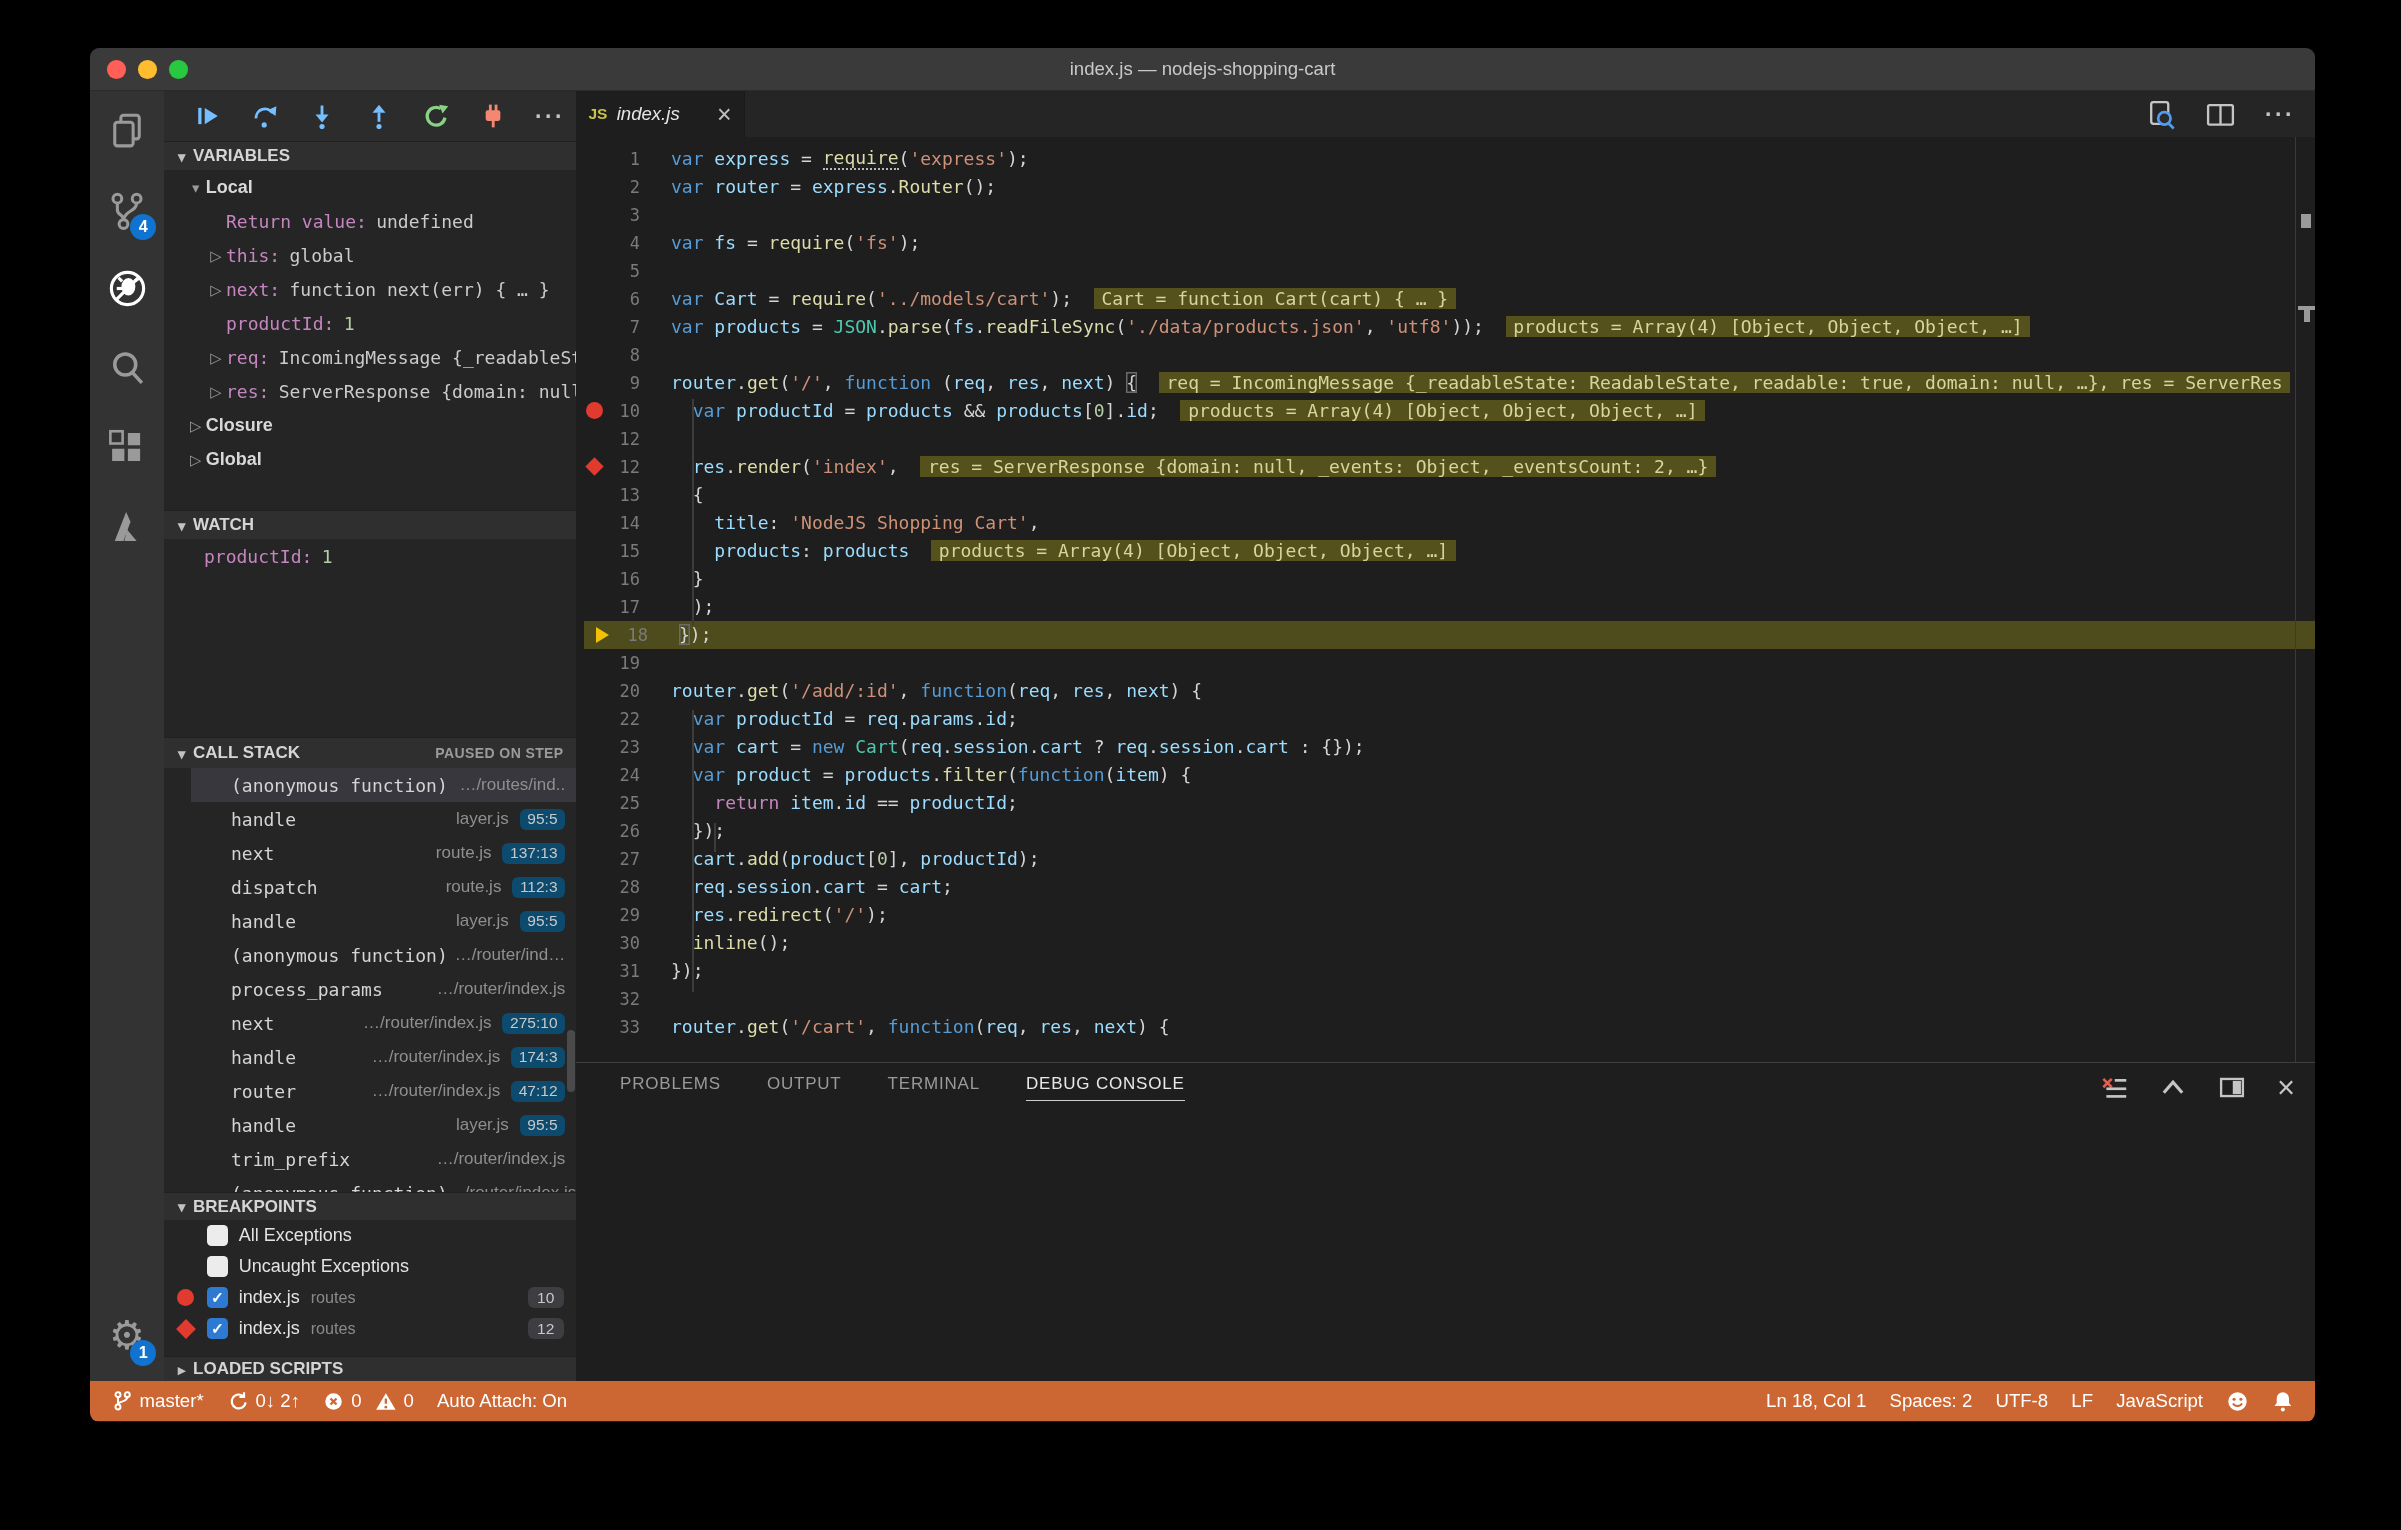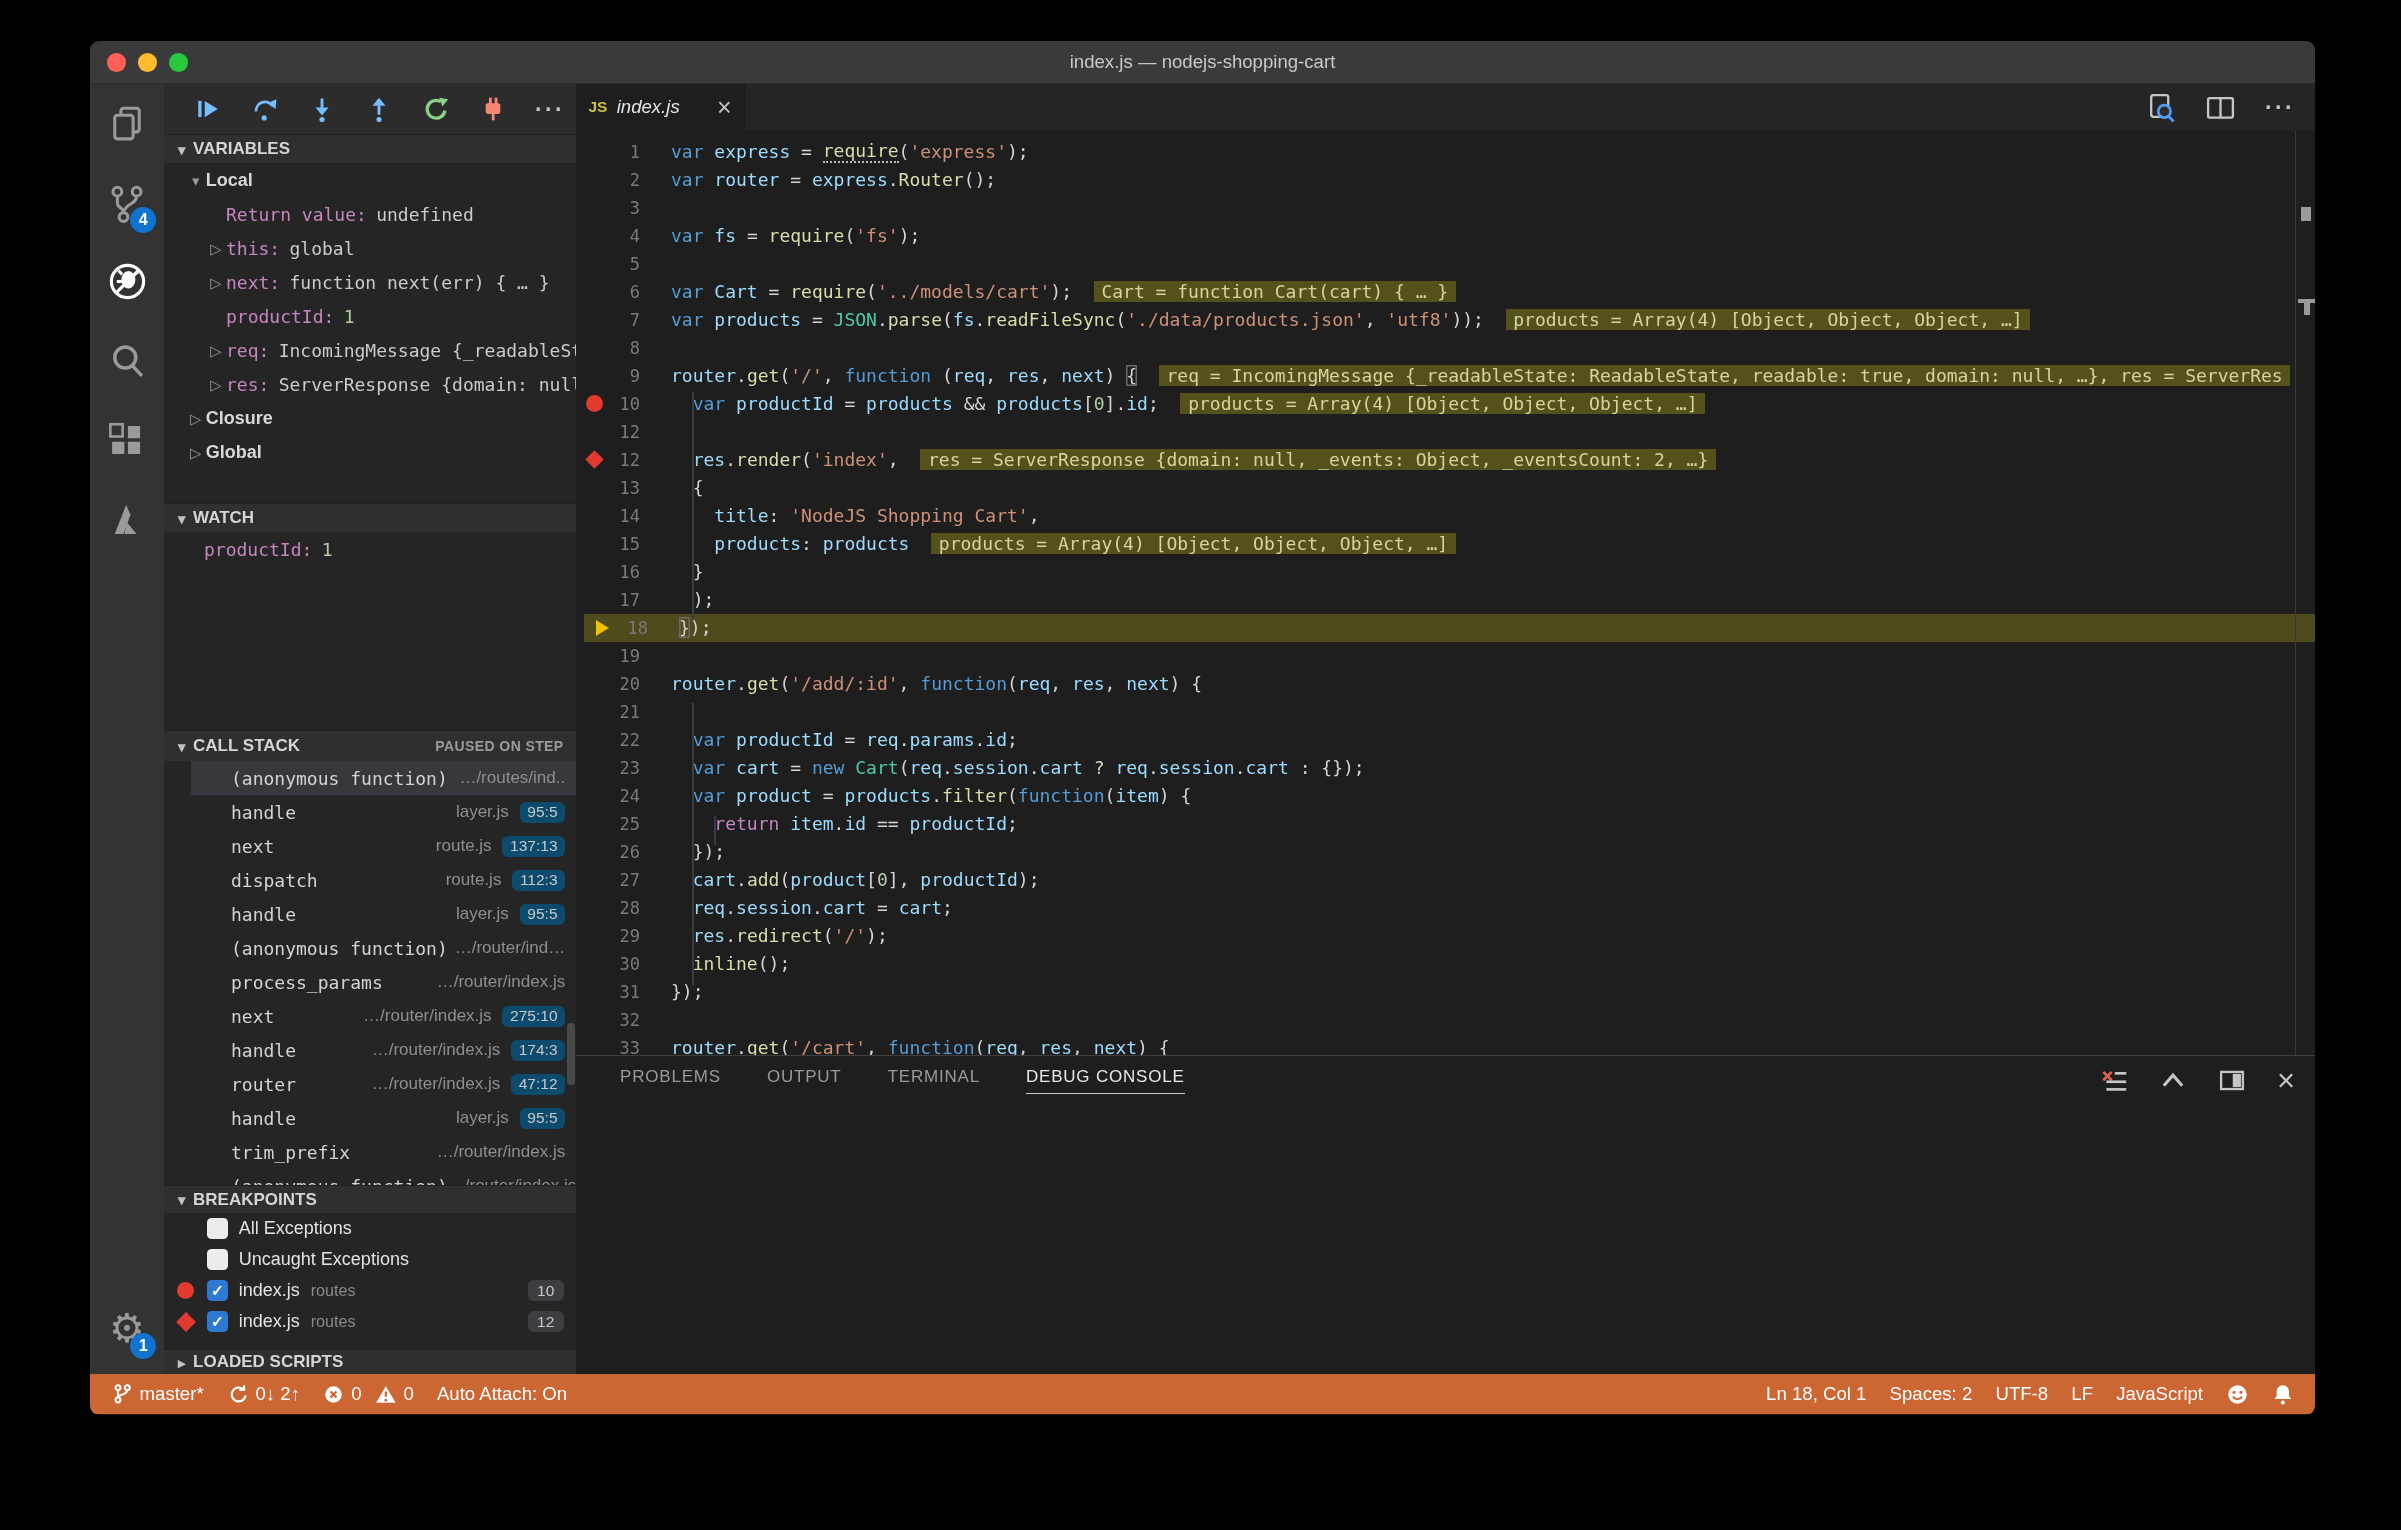--- a/index.html
+++ b/index.html
@@ -1,20 +1,20 @@
 <!DOCTYPE html>
 <html style="font-size:12.4px"><head>
 <meta charset="utf-8">
 <style>
   html,body{margin:0;padding:0;background:#000;width:2401px;height:1530px;overflow:hidden;
     font-family:"Liberation Sans", sans-serif;}
   *{box-sizing:border-box;}
 
   
-  #window{position:absolute;left:90px;top:41px;width:2225px;height:1374px;background:#1e1e1e;
+  #window{position:absolute;left:90px;top:48px;width:2225px;height:1374px;background:#1e1e1e;
     border-radius:9.3px;overflow:hidden;box-shadow:0 23px 70px rgba(0,0,0,.7);}
   #titlebar{height:43px;background:#3a3a3b;border-bottom:0.8px solid #2a2a2a;position:relative;
     display:flex;align-items:center;justify-content:center;}
   #title{color:#c9c9c9;font-size:18.6px;}
   .lights{position:absolute;left:17px;top:0;height:43px;display:flex;align-items:center;gap:12.4px;}
   .light{width:18.6px;height:18.6px;border-radius:50%;}
   .l-close{background:#ff5f57}.l-min{background:#febc2e}.l-zoom{background:#28c840}
 
   #main{display:flex;height:1290px;}
 
@@ -450,21 +450,20 @@
           <div class="cl"><span class="gut"></span><span class="lno">12</span><span class="txt"></span></div>
           <div class="cl"><span class="gut"><span class="mk-log"></span></span><span class="lno">12</span><span class="txt"><span class="tk-p">  </span><span class="tk-v">res</span><span class="tk-p">.</span><span class="tk-f">render</span><span class="tk-p">(</span><span class="tk-s">'index'</span><span class="tk-p">,</span><span class="hint">res = ServerResponse {domain: null, _events: Object, _eventsCount: 2, …}</span></span></div>
           <div class="cl"><span class="gut"></span><span class="lno">13</span><span class="txt"><span class="tk-p">  {</span></span></div>
           <div class="cl"><span class="gut"></span><span class="lno">14</span><span class="txt"><span class="tk-p">    </span><span class="tk-v">title</span><span class="tk-p">: </span><span class="tk-s">'NodeJS Shopping Cart'</span><span class="tk-p">,</span></span></div>
           <div class="cl"><span class="gut"></span><span class="lno">15</span><span class="txt"><span class="tk-p">    </span><span class="tk-v">products</span><span class="tk-p">: </span><span class="tk-v">products</span><span class="hint">products = Array(4) [Object, Object, Object, …]</span></span></div>
           <div class="cl"><span class="gut"></span><span class="lno">16</span><span class="txt"><span class="tk-p">  }</span></span></div>
           <div class="cl"><span class="gut"></span><span class="lno">17</span><span class="txt"><span class="tk-p">  );</span></span></div>
           <div class="cl cur"><span class="gut"><span class="mk-cur"></span></span><span class="lno">18</span><span class="txt"><span class="tk-b">}</span><span class="tk-p">);</span></span></div>
           <div class="cl"><span class="gut"></span><span class="lno">19</span><span class="txt"></span></div>
           <div class="cl"><span class="gut"></span><span class="lno">20</span><span class="txt"><span class="tk-v">router</span><span class="tk-p">.</span><span class="tk-f">get</span><span class="tk-p">(</span><span class="tk-s">'/add/:id'</span><span class="tk-p">, </span><span class="tk-k">function</span><span class="tk-p">(</span><span class="tk-v">req</span><span class="tk-p">, </span><span class="tk-v">res</span><span class="tk-p">, </span><span class="tk-v">next</span><span class="tk-p">) {</span></span></div>
-          <div class="cl"><span class="gut"></span><span class="lno">21</span><span class="txt"></span></div>
           <div class="cl"><span class="gut"></span><span class="lno">22</span><span class="txt"><span class="tk-p">  </span><span class="tk-k">var</span><span class="tk-p"> </span><span class="tk-v">productId</span><span class="tk-p"> = </span><span class="tk-v">req</span><span class="tk-p">.</span><span class="tk-v">params</span><span class="tk-p">.</span><span class="tk-v">id</span><span class="tk-p">;</span></span></div>
           <div class="cl"><span class="gut"></span><span class="lno">23</span><span class="txt"><span class="tk-p">  </span><span class="tk-k">var</span><span class="tk-p"> </span><span class="tk-v">cart</span><span class="tk-p"> = </span><span class="tk-k">new</span><span class="tk-p"> </span><span class="tk-t">Cart</span><span class="tk-p">(</span><span class="tk-v">req</span><span class="tk-p">.</span><span class="tk-v">session</span><span class="tk-p">.</span><span class="tk-v">cart</span><span class="tk-p"> ? </span><span class="tk-v">req</span><span class="tk-p">.</span><span class="tk-v">session</span><span class="tk-p">.</span><span class="tk-v">cart</span><span class="tk-p"> : {});</span></span></div>
           <div class="cl"><span class="gut"></span><span class="lno">24</span><span class="txt"><span class="tk-p">  </span><span class="tk-k">var</span><span class="tk-p"> </span><span class="tk-v">product</span><span class="tk-p"> = </span><span class="tk-v">products</span><span class="tk-p">.</span><span class="tk-f">filter</span><span class="tk-p">(</span><span class="tk-k">function</span><span class="tk-p">(</span><span class="tk-v">item</span><span class="tk-p">) {</span></span></div>
           <div class="cl"><span class="gut"></span><span class="lno">25</span><span class="txt"><span class="tk-p">    </span><span class="tk-c">return</span><span class="tk-p"> </span><span class="tk-v">item</span><span class="tk-p">.</span><span class="tk-v">id</span><span class="tk-p"> == </span><span class="tk-v">productId</span><span class="tk-p">;</span></span></div>
           <div class="cl"><span class="gut"></span><span class="lno">26</span><span class="txt"><span class="tk-p">  });</span></span></div>
           <div class="cl"><span class="gut"></span><span class="lno">27</span><span class="txt"><span class="tk-p">  </span><span class="tk-v">cart</span><span class="tk-p">.</span><span class="tk-f">add</span><span class="tk-p">(</span><span class="tk-v">product</span><span class="tk-p">[</span><span class="tk-n">0</span><span class="tk-p">], </span><span class="tk-v">productId</span><span class="tk-p">);</span></span></div>
           <div class="cl"><span class="gut"></span><span class="lno">28</span><span class="txt"><span class="tk-p">  </span><span class="tk-v">req</span><span class="tk-p">.</span><span class="tk-v">session</span><span class="tk-p">.</span><span class="tk-v">cart</span><span class="tk-p"> = </span><span class="tk-v">cart</span><span class="tk-p">;</span></span></div>
           <div class="cl"><span class="gut"></span><span class="lno">29</span><span class="txt"><span class="tk-p">  </span><span class="tk-v">res</span><span class="tk-p">.</span><span class="tk-f">redirect</span><span class="tk-p">(</span><span class="tk-s">'/'</span><span class="tk-p">);</span></span></div>
           <div class="cl"><span class="gut"></span><span class="lno">30</span><span class="txt"><span class="tk-p">  </span><span class="tk-f">inline</span><span class="tk-p">();</span></span></div>
           <div class="cl"><span class="gut"></span><span class="lno">31</span><span class="txt"><span class="tk-p">});</span></span></div>

